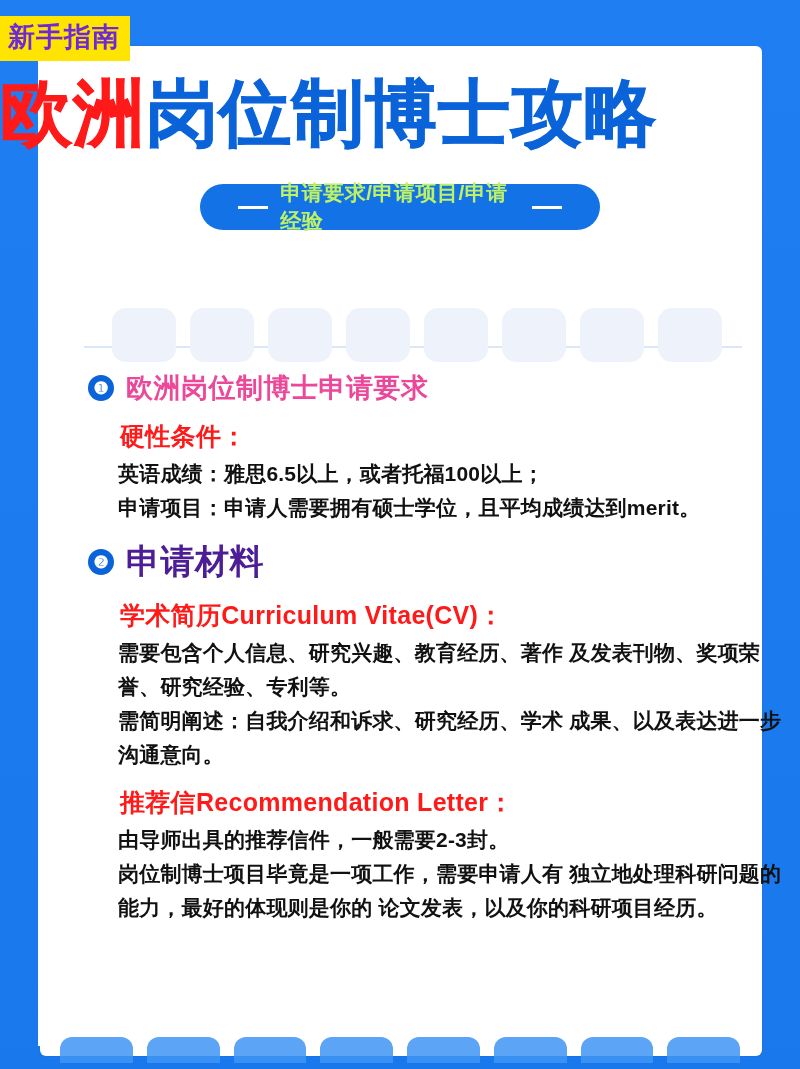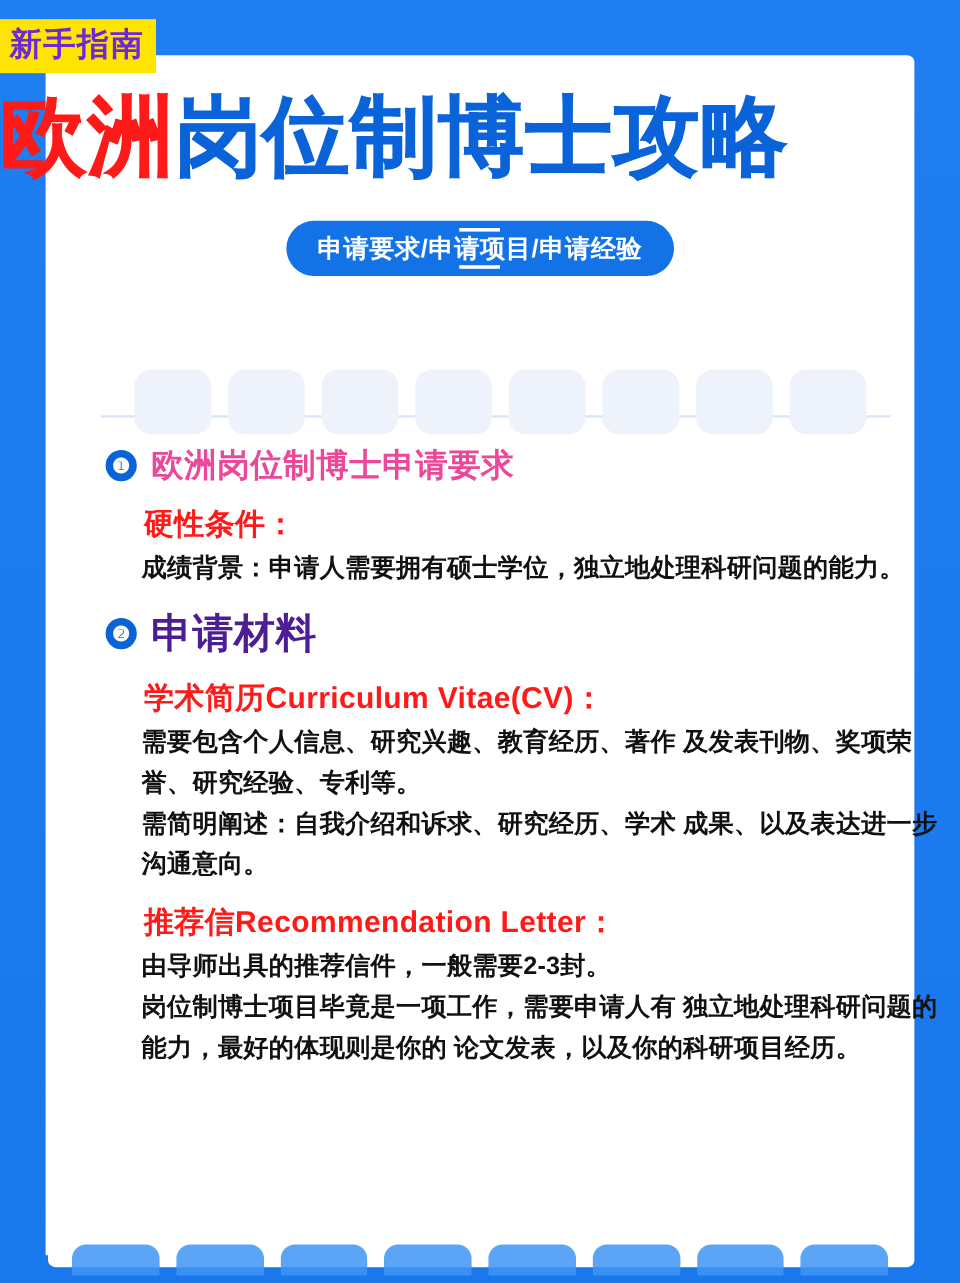--- a/index.html
+++ b/index.html
@@ -88,32 +88,31 @@
     -webkit-text-stroke: 1px #0a63d8;
   }
 
   
   .subtitle-pill {
     position: absolute;
     left: 50%;
     transform: translateX(-50%);
     top: 184px;
     background: #1272e6;
-    color: #ffffff;
+    color: #bef264;
     border-radius: 26px;
     height: 46px;
     display: flex;
     align-items: center;
     justify-content: center;
     padding: 0 26px;
     font-size: 21px;
     font-weight: bold;
     letter-spacing: 0.5px;
     z-index: 4;
-    flex-direction: column;
   }
   .pill-dash {
     display: inline-block;
     width: 34px;
     height: 3px;
     background: #ffffff;
     margin: 0 12px;
   }
 
   
@@ -242,21 +241,22 @@
     <div class="tear-hole"></div>
   </div>
 
   <div class="content">
 
     <div class="sec-head">
       <span class="num-badge">❶</span>
       <span class="sec-title-blue">欧洲岗位制博士申请要求</span>
     </div>
     <div class="sub-red">硬性条件：</div>
-    <div class="body-text tight">成绩背景：申请人需要拥有硕士学位，独立地处理科研问题的能力。</div>
+    <div class="body-text tight">英语成绩：雅思6.5以上，或者托福100以上；</div>
+    <div class="body-text tight">申请项目：申请人需要拥有硕士学位，且平均成绩达到merit。</div>
 
     <div class="gap-s"></div>
 
     <div class="sec-head">
       <span class="num-badge">❷</span>
       <span class="sec-title-red">申请材料</span>
     </div>
 
     <div class="sub-red">学术简历Curriculum Vitae(CV)：</div>
     <div class="body-text tight">需要包含个人信息、研究兴趣、教育经历、著作 及发表刊物、奖项荣誉、研究经验、专利等。</div>

